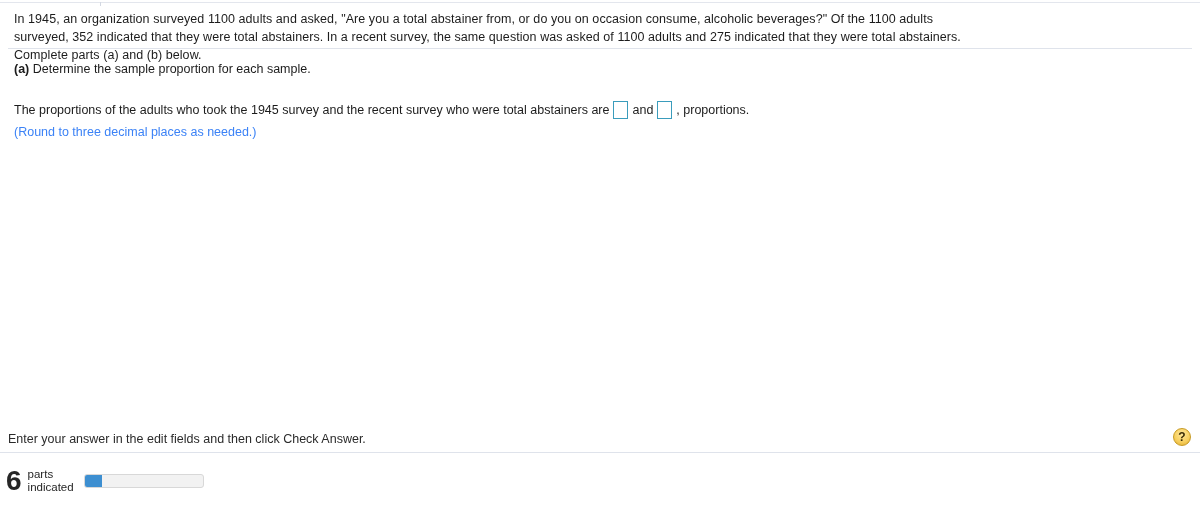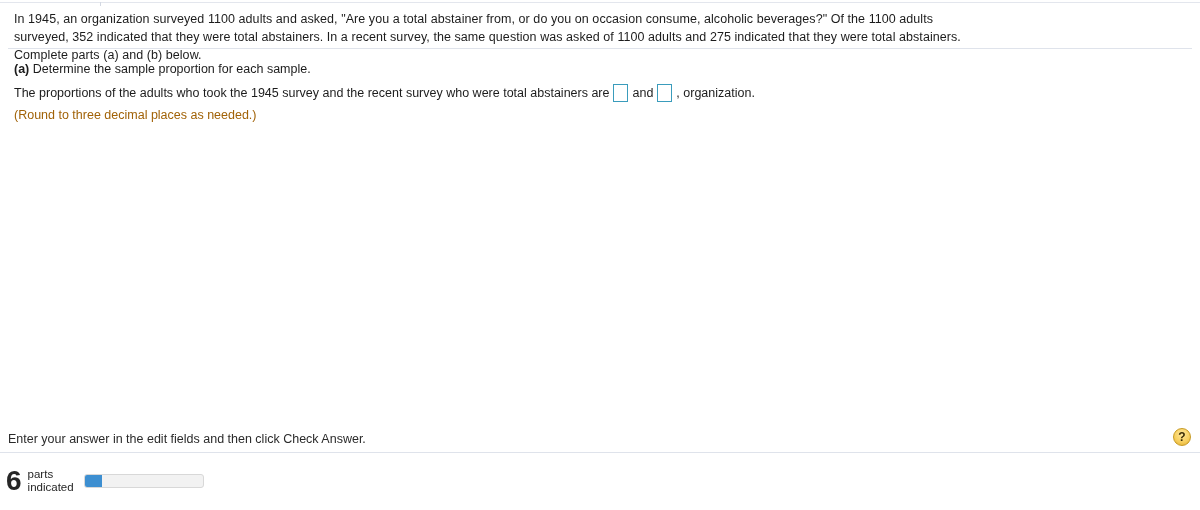--- a/index.html
+++ b/index.html
@@ -64,21 +64,21 @@
     width: 1170px;
   }
   .part-label {
     font-size: 12.5px;
     line-height: 17px;
     color: #1c1c1c;
   }
   .part-label .bold { font-weight: bold; }
 
   .answer-line {
-    margin-top: 6px;
+    margin-top: 23px;
     font-size: 12.5px;
     line-height: 18px;
     color: #1c1c1c;
     display: flex;
     align-items: center;
     flex-wrap: wrap;
   }
   .answer-box {
     display: inline-block;
     width: 15px;
@@ -90,21 +90,21 @@
     box-sizing: border-box;
     padding: 0;
     font-family: "Liberation Sans", sans-serif;
     font-size: 12px;
     outline: none;
   }
   .round-note {
     margin-top: 5px;
     font-size: 12.5px;
     line-height: 17px;
-    color: #a16207;
+    color: #3b82f6;
   }
 
   
   .status-strip {
     position: absolute;
     left: 0;
     top: 430px;
     width: 1200px;
     height: 22px;
   }
@@ -207,21 +207,21 @@
   <div class="part-label">
     <span class="bold">(a)</span>
     <span>Determine the sample proportion for each sample.</span>
   </div>
 
   <div class="answer-line">
     <span>The proportions of the adults who took the 1945 survey and the recent survey who were total abstainers are</span>
     <input class="answer-box" type="text" value="" style="">
     <span>and</span>
     <input class="answer-box" type="text" value="" style="">
-    <span>, organization.</span>
+    <span>, proportions.</span>
   </div>
 
   <div class="round-note">(Round to three decimal places as needed.)</div>
 </div>
 
 <div class="status-strip">
   <div class="status-text">Enter your answer in the edit fields and then click Check Answer.</div>
 </div>
 
 <div class="help-btn">?</div>

